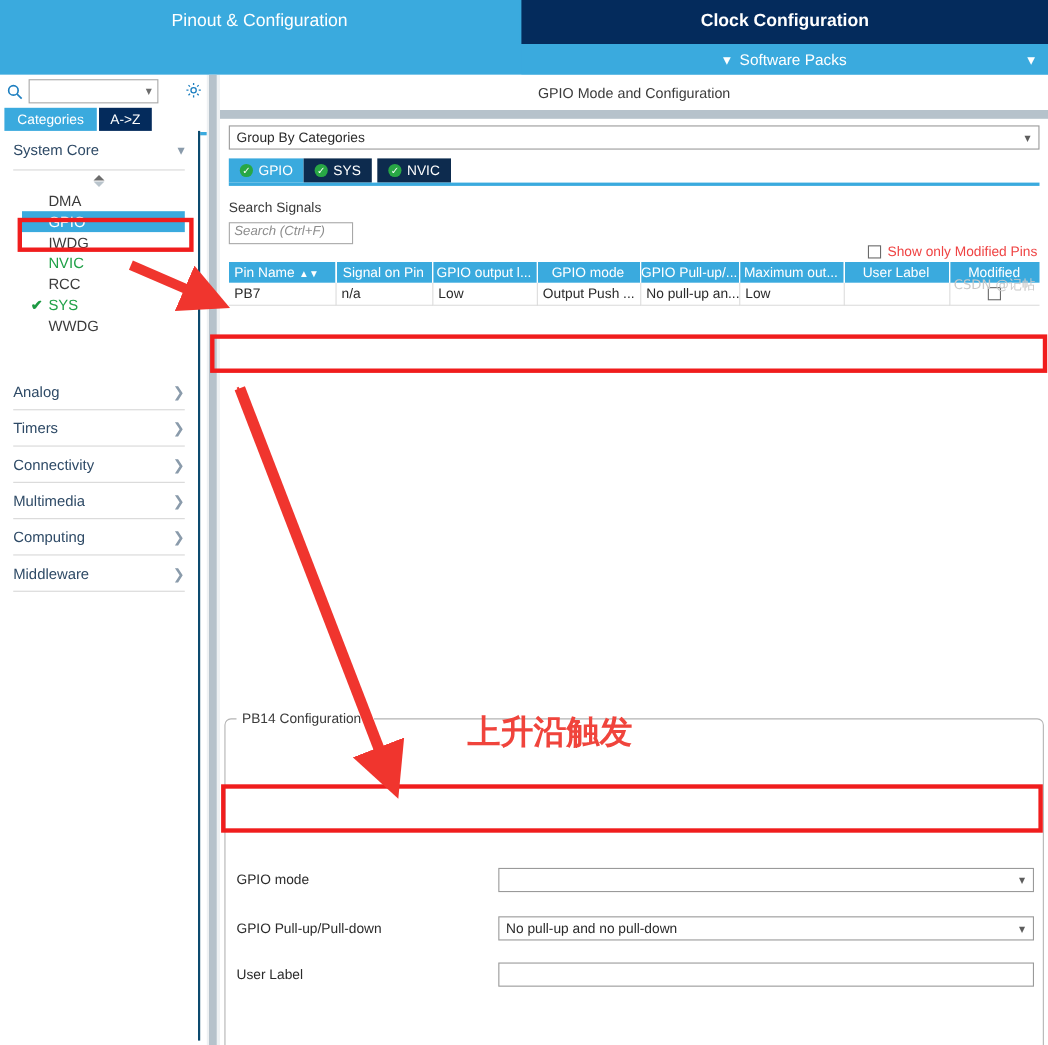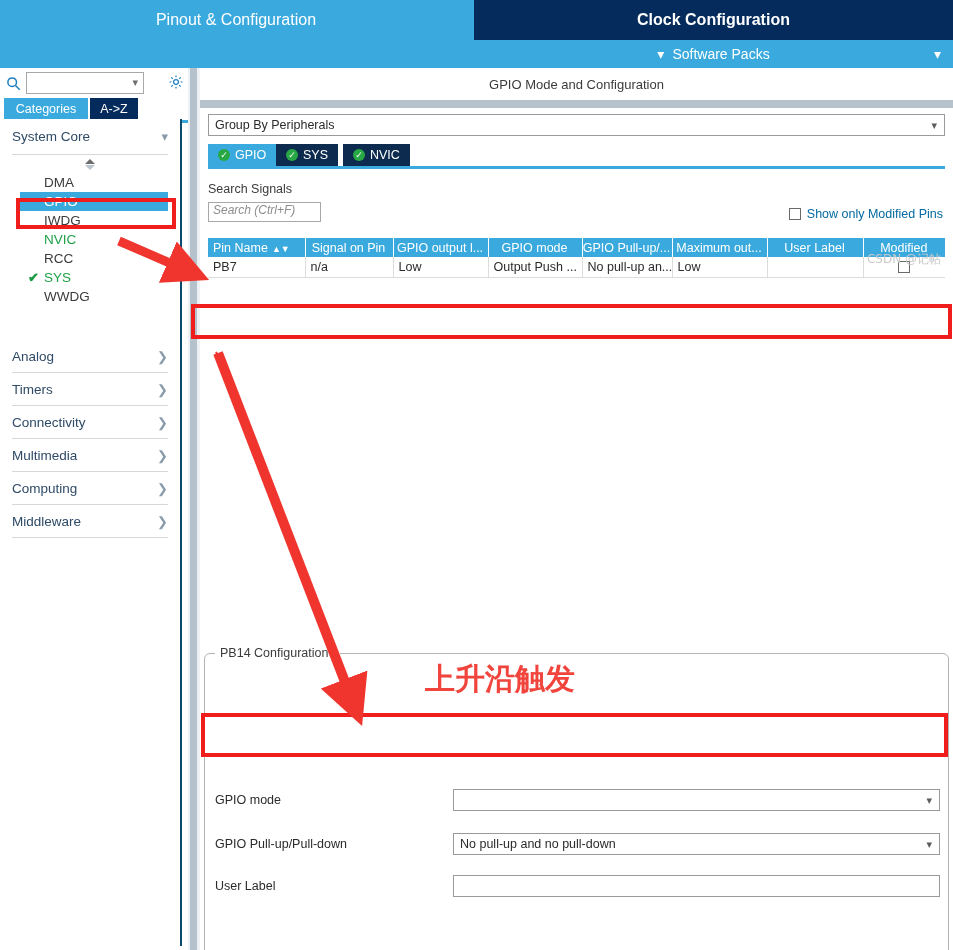--- a/index.html
+++ b/index.html
@@ -175,22 +175,22 @@
 
   .search-signals-wrap { position: relative; margin-top: 16px; height: 52px; }
   .ss-label { font-size: 12.5px; color: #3b3b3b; }
   .ss-input {
     margin-top: 6px; width: 113px; height: 20px;
     border: 1px solid #a8a8a8; background: #fff;
     font-size: 12px; color: #8d8d8d; font-style: italic;
     display: flex; align-items: flex-start; padding-left: 4px;
   }
   .modified-chk {
-    position: absolute; right: 2px; top: 25px;
-    display: flex; align-items: center; gap: 6px; font-size: 12.5px; color: #0369a1;
+    position: absolute; right: 2px; top: 40px;
+    display: flex; align-items: center; gap: 6px; font-size: 12.5px; color: #ef4444;
   }
   .box { width: 12px; height: 12px; border: 1px solid #6a6a6a; background: #fff; }
   .box.on {
     background: #3aaade; border-color: #3aaade; color: #fff;
     display: flex; align-items: center; justify-content: center; font-size: 10px;
   }
 
   
   table.pins { border-collapse: collapse; width: 737px; margin-top: 4px; table-layout: fixed; }
   table.pins th {
@@ -368,21 +368,21 @@
 
   <div class="right-panel">
     <div class="gpio-mode-title">
       <span>GPIO Mode and Configuration</span>
     </div>
     <div class="strip-light"></div>
 
     <div class="panel-body">
 
       <div class="combo-wide">
-        <span>Group By Peripherals</span>
+        <span>Group By Categories</span>
         <span class="cbcaret">▾</span>
       </div>
 
       <div class="peri-tabs">
         <div class="ptab sel" style="left:0px;">
           <span class="chk-ico">✓</span>
           <span>GPIO</span>
         </div>
         <div class="ptab off" style="left:68px;">
           <span class="chk-ico">✓</span>
@@ -474,21 +474,21 @@
       </div>
 
       <div class="watermark">CSDN @记帖</div>
     </div>
   </div>
 
   <div class="anno-box" style="left:16px; top:198px; width:160px; height:31px;"></div>
   <div class="anno-box" style="left:191px; top:304px; width:761px; height:35px;"></div>
   <div class="anno-box" style="left:201px; top:713px; width:747px; height:44px;"></div>
 
-  <div class="anno-cn" style="left:425px; top:659px;">上升沿触发</div>
+  <div class="anno-cn" style="left:425px; top:645px;">上升沿触发</div>
 
   <svg class="anno-arrows" viewBox="0 0 953 950">
     <defs>
       <marker id="ah1" markerWidth="5" markerHeight="5" refX="2.2" refY="2.5" orient="auto">
         <path d="M0,0 L5,2.5 L0,5 z" fill="#f0352e"></path>
       </marker>
     </defs>
 
     <line x1="119" y1="241" x2="186" y2="270" stroke="#f0352e" stroke-width="9" marker-end="url(#ah1)"></line>
 

